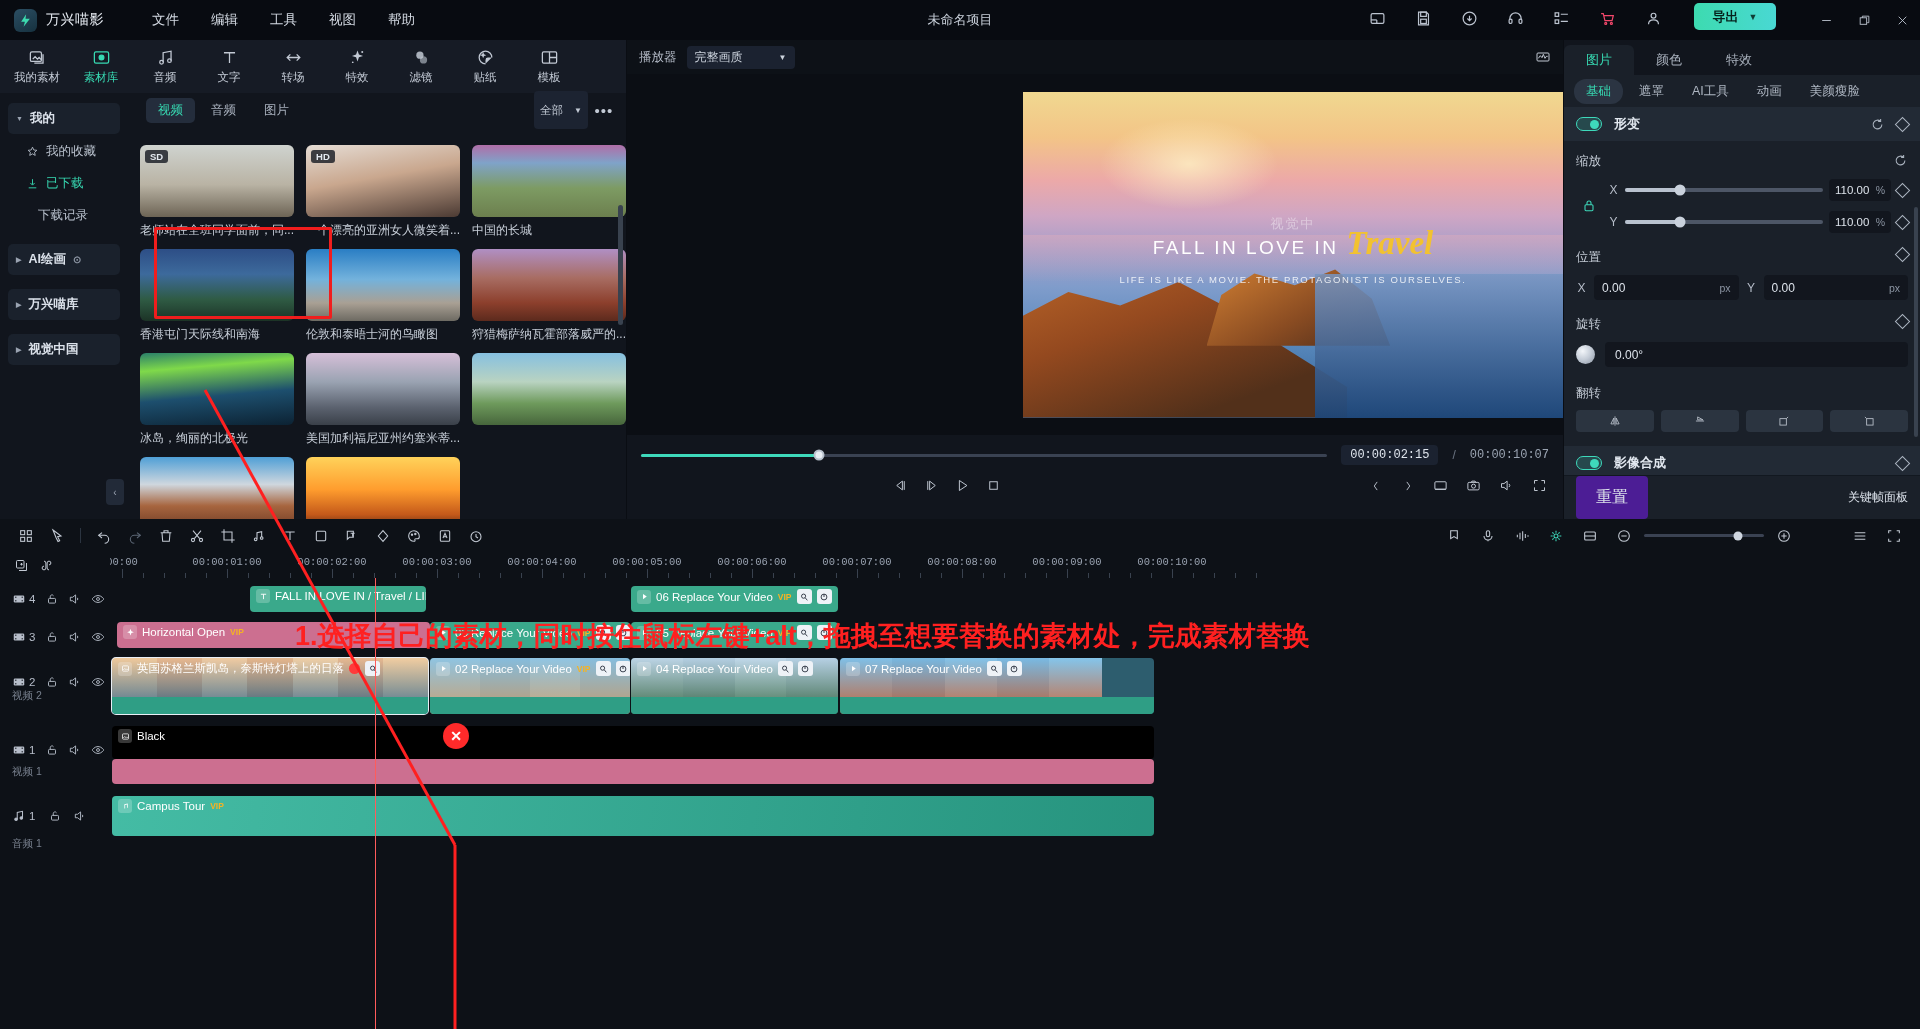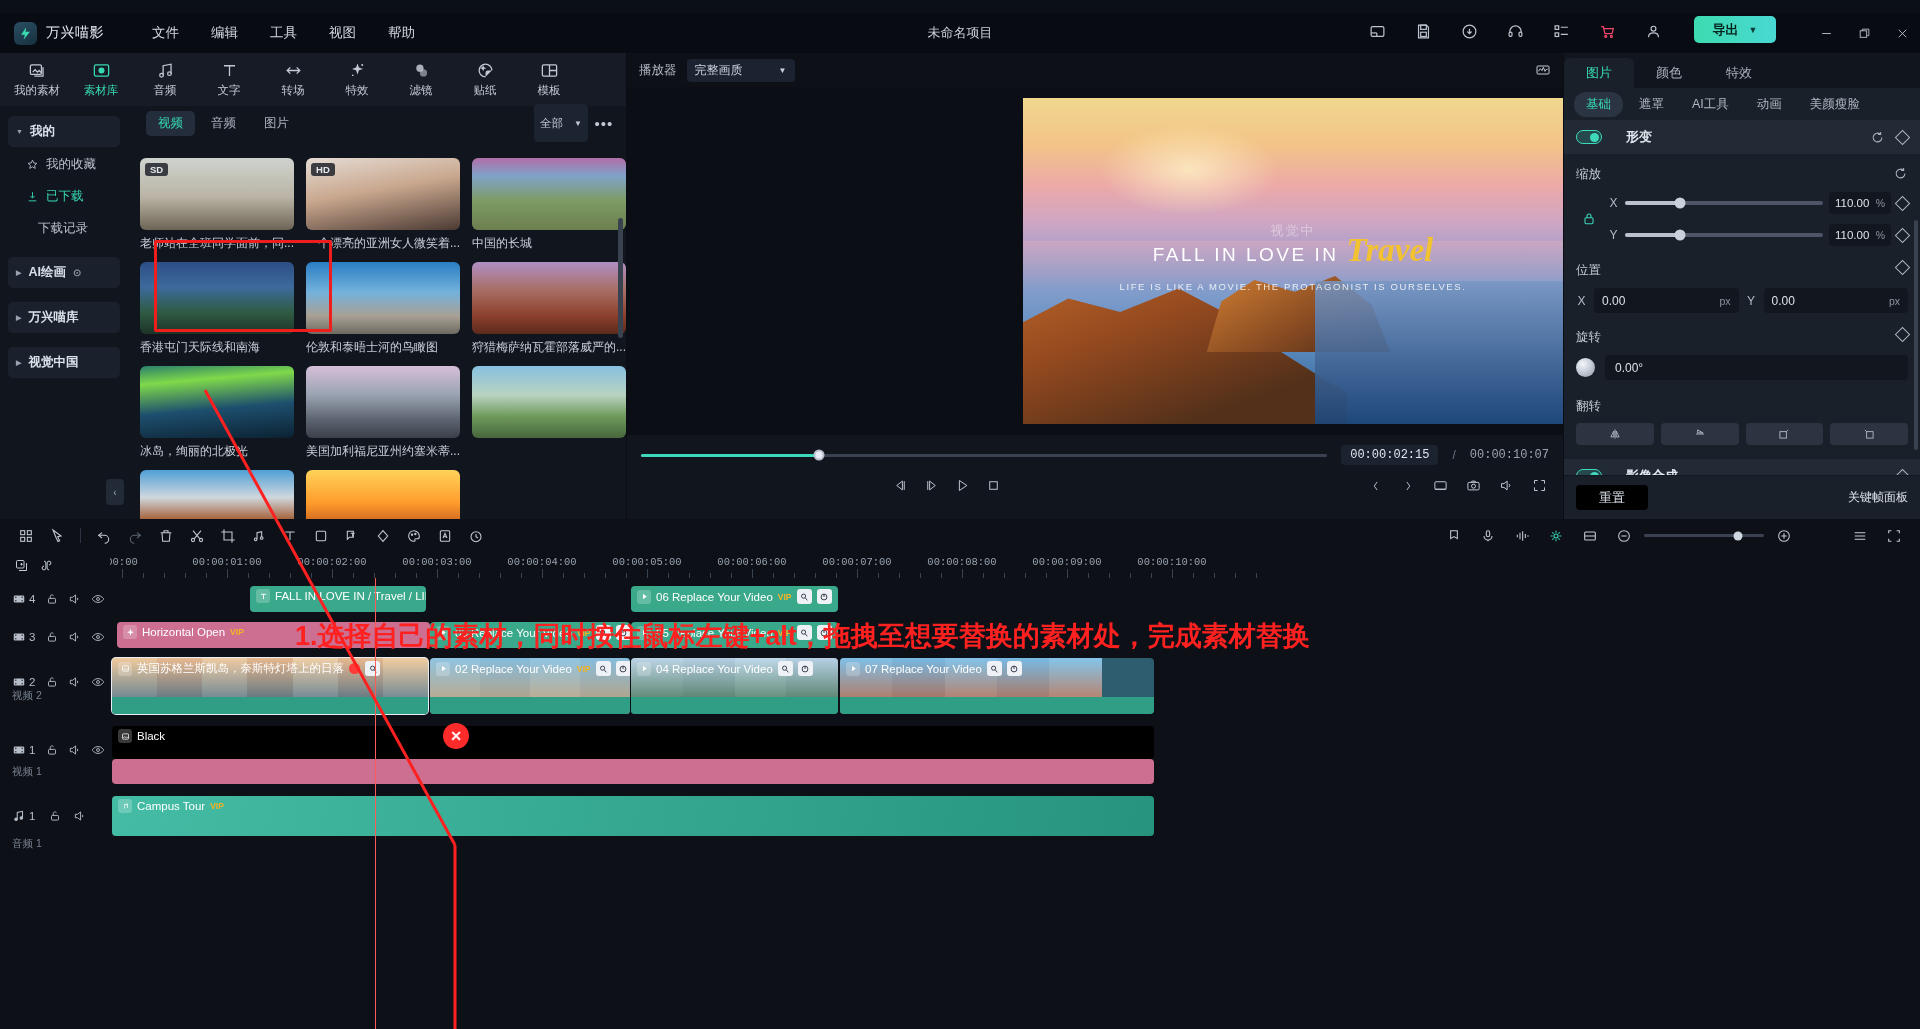--- a/index.html
+++ b/index.html
@@ -8,21 +8,21 @@
     background: #0b0f16;
     font-family: "Liberation Sans", sans-serif;
     color: #d7dce5;
     overflow: hidden;
   }
   .app { position: relative; width: 1920px; height: 1029px; display: flex; flex-direction: column; }
 
   
   .titlebar {
     height: 40px; background: #080b11; display: flex; align-items: center;
-    flex: 0 0 40px; position: relative; padding-left: 14px; margin-top: 13px;
+    flex: 0 0 40px; position: relative; padding-left: 14px;
   }
   .brand { display: flex; align-items: center; gap: 9px; }
   .brand-logo {
     width: 23px; height: 23px; border-radius: 6px;
     background: linear-gradient(150deg,#2b4e63,#16313f);
     display: flex; align-items: center; justify-content: center;
   }
   .brand-logo svg { width: 15px; height: 15px; }
   .brand-name { font-size: 14px; color: #e6ebf2; letter-spacing: .5px; }
   .menubar { display: flex; align-items: center; margin-left: 34px; gap: 4px; }
@@ -215,21 +215,21 @@
   }
   .rp-tab.active { background: #1a2029; color: #37d9b2; }
   .rp-sub {
     height: 32px; flex: 0 0 32px; display: flex; align-items: center; gap: 4px;
     padding: 0 10px; background: #1a2029;
   }
   .sub-pill { font-size: 12.5px; color: #aeb6c2; padding: 4px 12px; border-radius: 12px; }
   .sub-pill.active { background: #2b3442; color: #37d9b2; }
   .rp-scroll { flex: 1; overflow: hidden; position: relative; }
   .sec-head {
-    height: 34px; background: #222a35; display: flex; align-items: center; padding: 0 12px; gap: 24px;
+    height: 34px; background: #222a35; display: flex; align-items: center; padding: 0 12px; gap: 12px;
   }
   .toggle { width: 26px; height: 14px; border-radius: 8px; position: relative; flex: 0 0 26px; }
   .toggle.on { background: rgba(62,217,187,.18); border: 1px solid #3ed9bb; }
   .toggle.on::after {
     content: ''; position: absolute; right: 2px; top: 1.5px; width: 9px; height: 9px;
     border-radius: 50%; background: #3ed9bb;
   }
   .sec-title { font-size: 13px; color: #e2e8f0; font-weight: bold; }
   .sec-act { margin-left: auto; display: flex; align-items: center; gap: 12px; color: #aab3bf; }
   .sec-act svg { width: 15px; height: 15px; }
@@ -270,22 +270,22 @@
   .flip-btn {
     flex: 1; height: 22px; background: #2b3440; border-radius: 4px; display: flex;
     align-items: center; justify-content: center; color: #c3cad4;
   }
   .flip-btn svg { width: 14px; height: 14px; }
   .rp-footer {
     height: 44px; flex: 0 0 44px; display: flex; align-items: center; justify-content: space-between;
     padding: 0 12px; background: #1a2029; border-top: 1px solid #121820;
   }
   .btn-reset {
-    width: 72px; height: 25px; background: #000000; border-radius: 4px; color: #dbe1ea;
-    font-size: 13px; display: flex; align-items: center; justify-content: center;
+    width: 72px; height: 43px; background: #4c1d95; border-radius: 4px; color: #dbe1ea;
+    font-size: 16px; display: flex; align-items: center; justify-content: center;
   }
   .btn-kf { font-size: 12px; color: #dbe1ea; }
   .rp-scrollbar {
     position: absolute; right: 2px; top: 100px; width: 4px; height: 230px;
     background: #39424f; border-radius: 2px;
   }
 
   
   .tl { flex: 0 0 510px; display: flex; flex-direction: column; background: #0d1117; position: relative; }
   .tl-toolbar {

